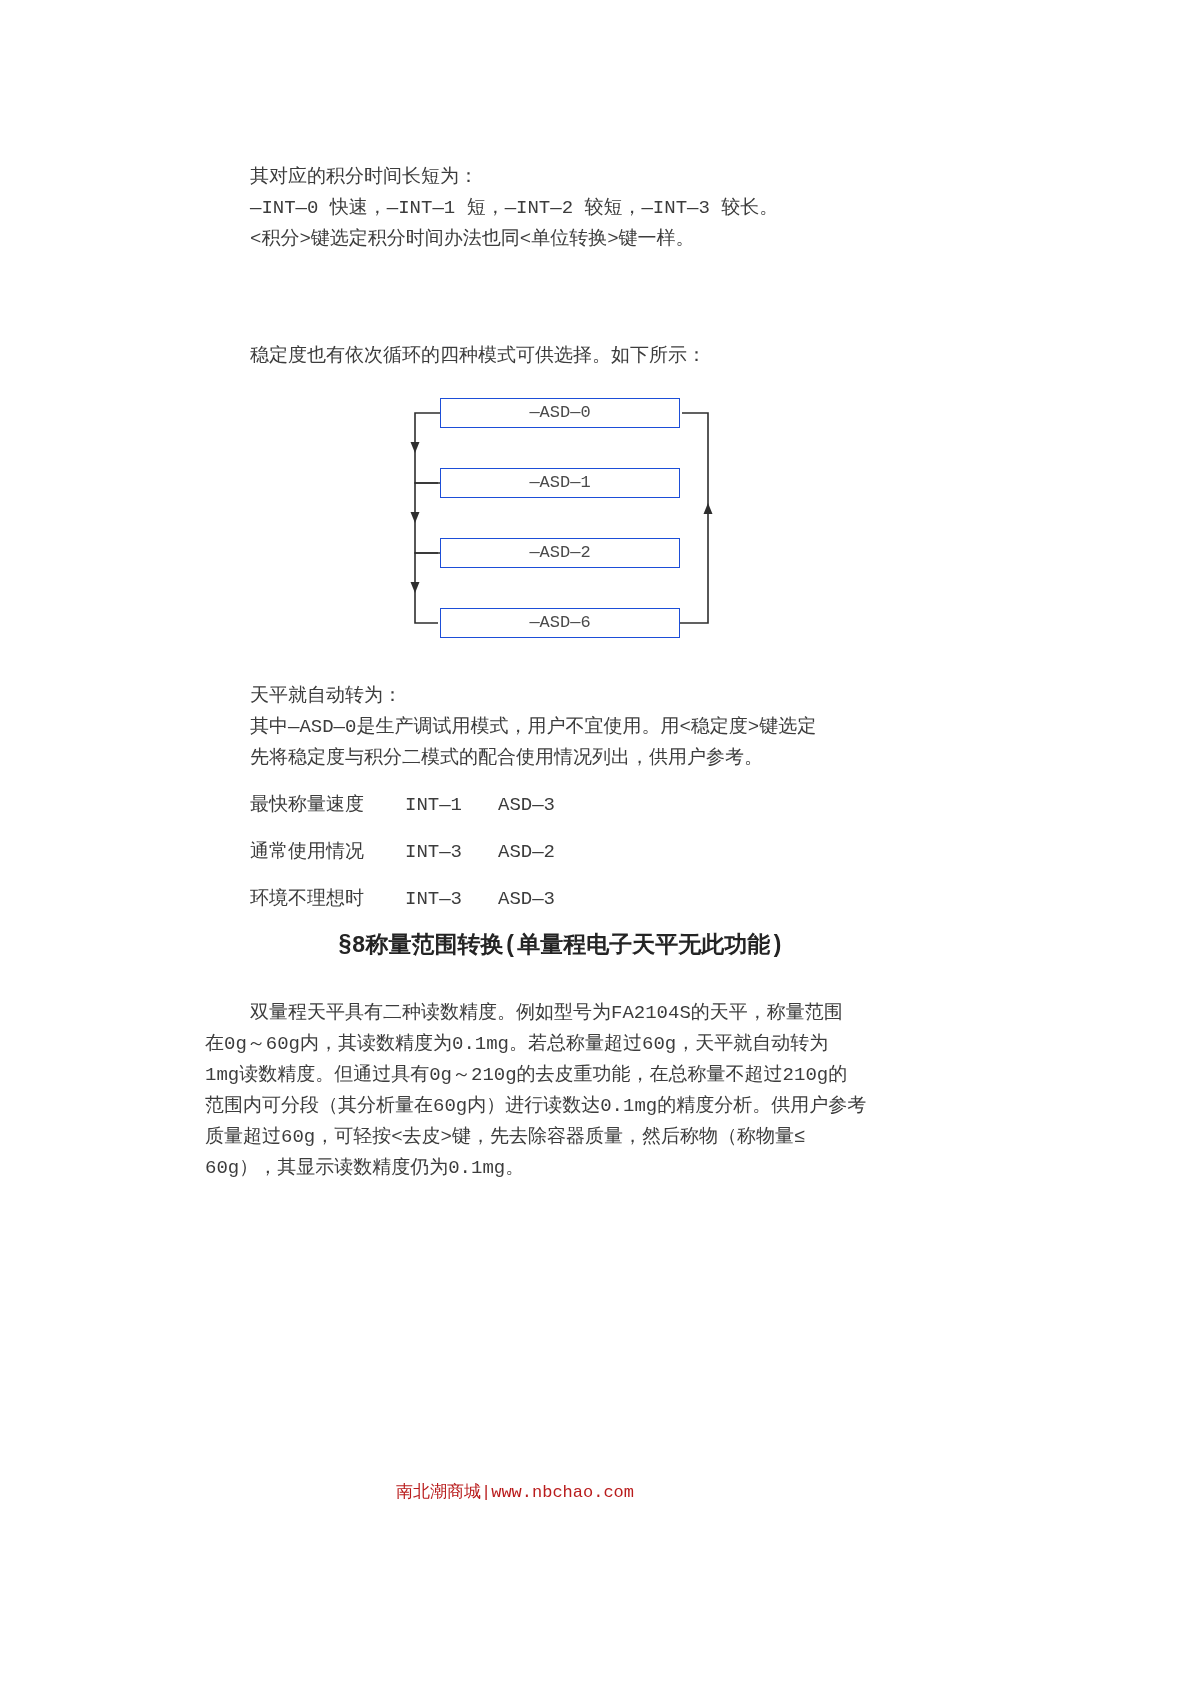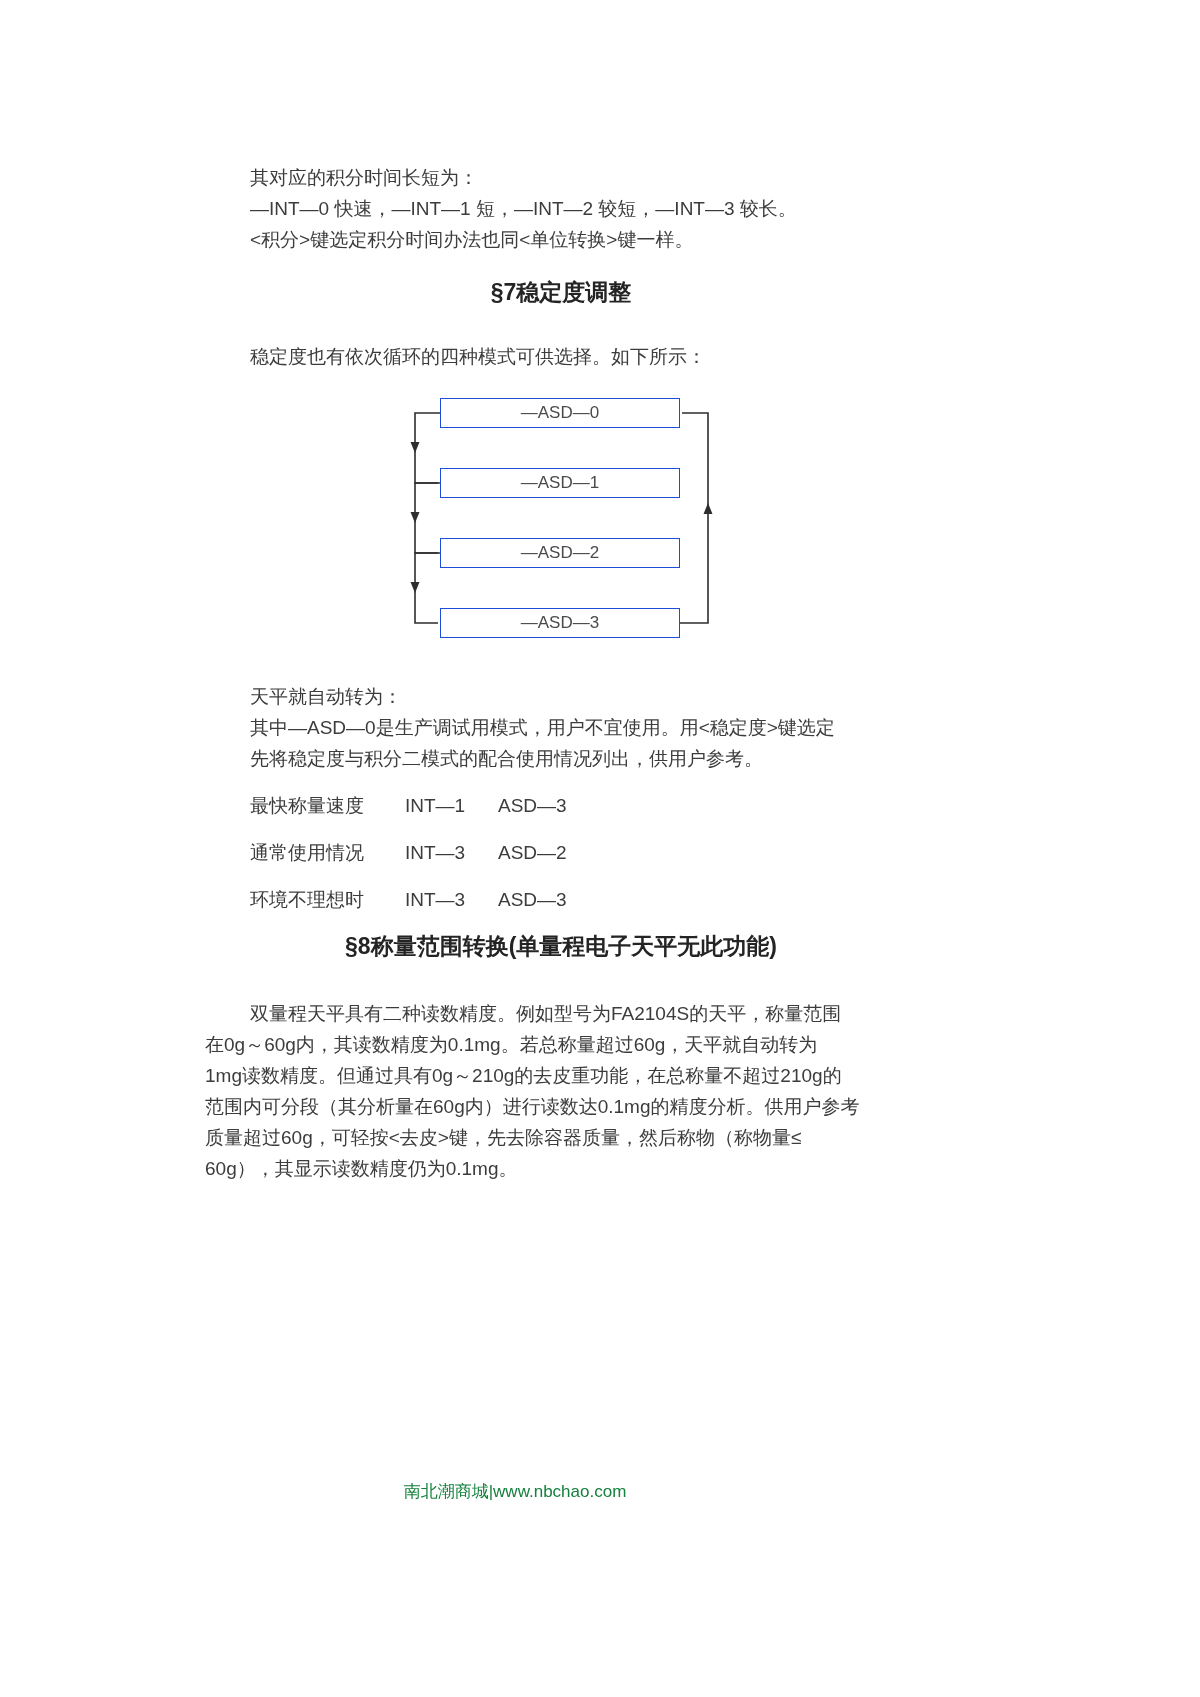--- a/index.html
+++ b/index.html
@@ -1,53 +1,52 @@
 <!DOCTYPE html>
 <html><head>
 <meta charset="utf-8">
 <style>
   html,body{margin:0;padding:0;background:#ffffff;}
   .page{
     position:relative;width:1004px;height:1697px;background:#ffffff;overflow:hidden;
-    font-family:Liberation Sans, sans-serif;color:#3c3c3c;
+    font-family:Liberation Mono, monospace;color:#3c3c3c;
   }
   .tblock{position:absolute;left:205px;width:712px;font-size:19px;line-height:31px;}
   .line{white-space:nowrap;}
   .line.indent{padding-left:45px;}
   .heading{
     position:absolute;left:205px;width:712px;margin:0;text-align:center;
     font-size:23px;line-height:28px;font-weight:bold;color:#242424;
   }
   .diagram{position:absolute;left:390px;top:392px;width:340px;height:260px;}
   .arrows{position:absolute;left:0;top:0;}
   .dbox{
     position:absolute;left:50px;width:238px;height:28px;line-height:28px;
     border:1px solid #1d4ed8;background:#ffffff;text-align:center;
     font-size:17px;color:#4a4a4a;
   }
   .prow{display:flex;padding-left:45px;margin-top:16px;}
   .prow .scenario{width:155px;}
   .prow .imode{width:93px;}
   .footer{
     position:absolute;left:205px;width:620px;top:1480px;text-align:center;
-    font-size:17px;color:#15803d;
+    font-size:17px;color:#b91c1c;
   }
 </style>
 </head>
 <body>
 
 <div class="page">
 
   <div class="tblock" style="top:162px">
     <div class="line indent">其对应的积分时间长短为：</div>
     <div class="line indent">—INT—0 快速，—INT—1 短，—INT—2 较短，—INT—3 较长。</div>
     <div class="line indent">&lt;积分&gt;键选定积分时间办法也同&lt;单位转换&gt;键一样。</div>
   </div>
 
-  <h2 class="heading" style="top:278px">§7稳定度调整</h2>
 
   <div class="tblock" style="top:341px">
     <div class="line indent">稳定度也有依次循环的四种模式可供选择。如下所示：</div>
   </div>
 
   <div class="diagram">
     <svg class="arrows" width="340" height="260" viewBox="0 0 340 260" aria-hidden="true">
       <g stroke="#2e2e2e" stroke-width="1.6" fill="none">
         <path d="M50 21 H25 V91 H48"></path>
         <path d="M50 91 H25 V161 H48"></path>
@@ -57,21 +56,21 @@
       <g fill="#2e2e2e" stroke="none">
         <polygon points="20.5,50 29.5,50 25,61"></polygon>
         <polygon points="20.5,120 29.5,120 25,131"></polygon>
         <polygon points="20.5,190 29.5,190 25,201"></polygon>
         <polygon points="313.5,122 322.5,122 318,111"></polygon>
       </g>
     </svg>
     <div class="dbox" style="top:6px">—ASD—0</div>
     <div class="dbox" style="top:76px">—ASD—1</div>
     <div class="dbox" style="top:146px">—ASD—2</div>
-    <div class="dbox" style="top:216px">—ASD—3</div>
+    <div class="dbox" style="top:216px">—ASD—6</div>
   </div>
 
   <div class="tblock" style="top:681px">
     <div class="line indent">天平就自动转为：</div>
     <div class="line indent">其中—ASD—0是生产调试用模式，用户不宜使用。用&lt;稳定度&gt;键选定</div>
     <div class="line indent">先将稳定度与积分二模式的配合使用情况列出，供用户参考。</div>
 
     <div class="prow">
       <span class="scenario">最快称量速度</span>
       <span class="imode">INT—1</span>

